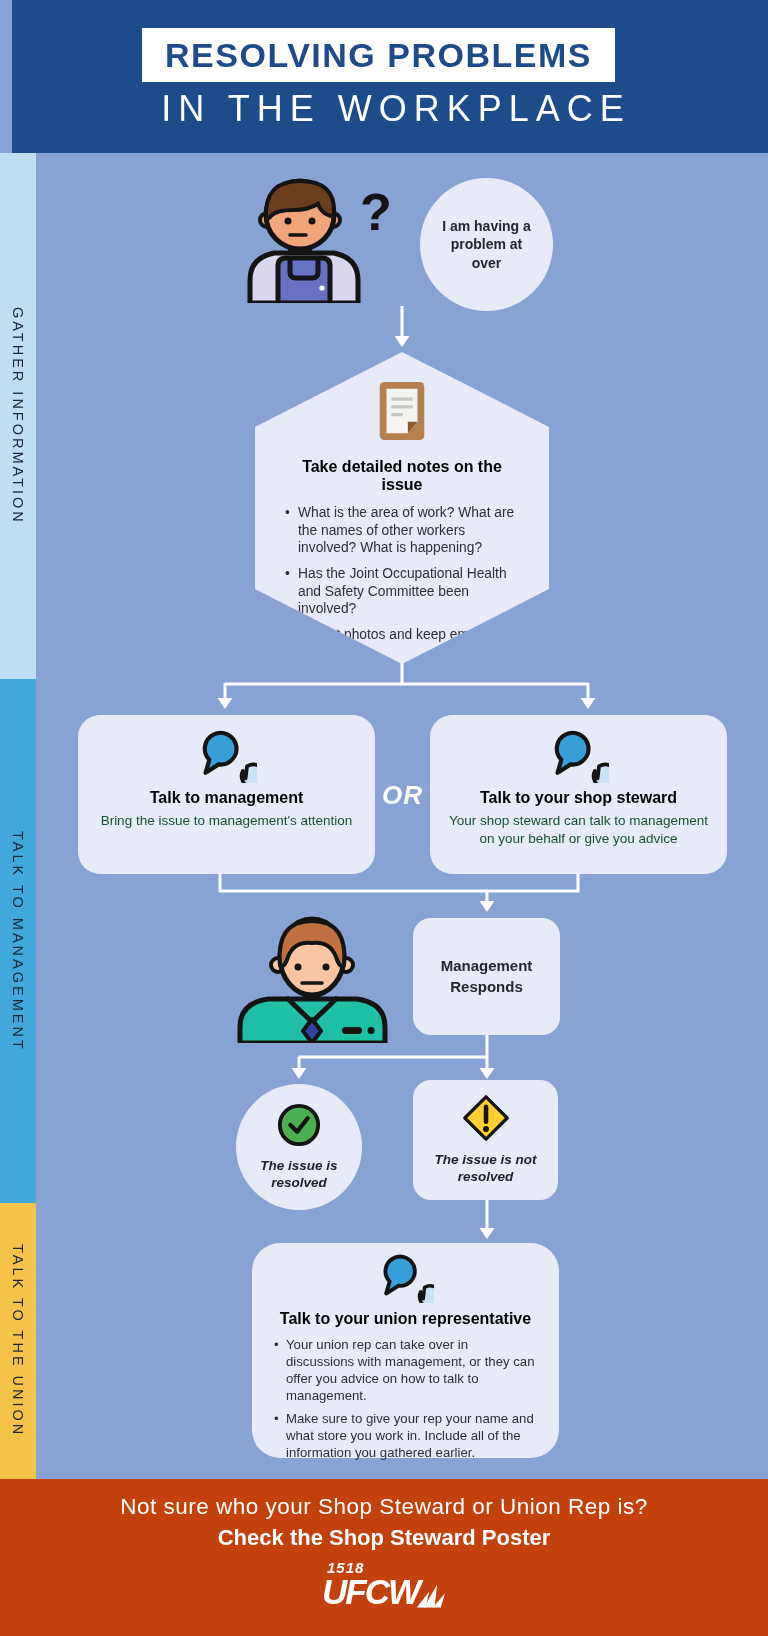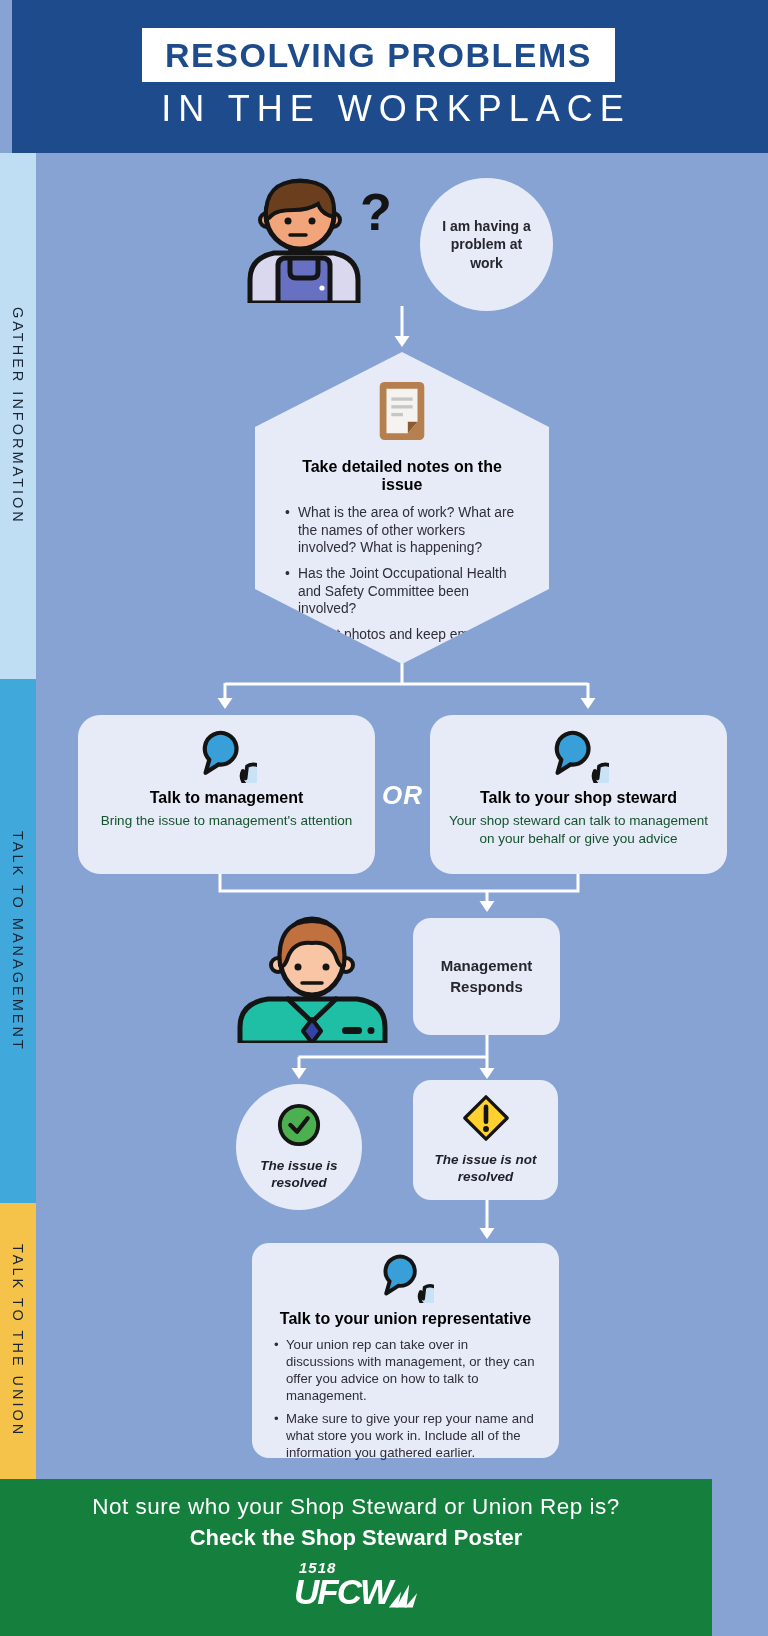--- a/index.html
+++ b/index.html
@@ -57,27 +57,27 @@
   .mgmt-box{left:413px;top:918px;width:147px;height:117px;border-radius:18px;
     display:flex;align-items:center;justify-content:center;padding:16px 10px;}
   .mgmt-box span{font-weight:700;font-size:15px;line-height:1.35;}
   
   .resolved-circle{left:236px;top:1084px;width:126px;height:126px;border-radius:50%;
     display:flex;flex-direction:column;align-items:center;justify-content:center;}
   .notres-box{left:413px;top:1080px;width:145px;height:120px;border-radius:18px;
     display:flex;flex-direction:column;align-items:center;justify-content:center;}
   .outcome-label{font-weight:700;font-size:13.5px;line-height:1.25;margin-top:6px;color:#1F1F28;font-style:italic;}
   
-  .union-box{left:252px;top:1243px;width:307px;height:215px;border-radius:17px;padding:10px 20px 0 20px;}
+  .union-box{left:252px;top:1243px;width:307px;height:215px;border-radius:28px;padding:10px 20px 0 20px;}
   .union-box .icon-wrap{height:52px;}
   .union-box .node-title{margin-top:5px;margin-bottom:8px;}
   .union-box ul.bullets{font-size:13.2px;line-height:1.3;}
   .union-box ul.bullets li{margin-bottom:5px;padding-left:14px;}
   
-  .footer{position:absolute;left:0;top:1479px;width:712px;height:157px;background:#15803d;z-index:3;
+  .footer{position:absolute;left:0;top:1479px;width:768px;height:157px;background:#c2410c;z-index:3;
     display:flex;flex-direction:column;align-items:center;}
   .footer-line1{margin-top:15px;color:#fff;font-size:22.5px;font-weight:400;letter-spacing:0.5px;}
   .footer-line2{margin-top:5px;color:#fff;font-size:22px;font-weight:700;}
   .logo{margin-top:8px;text-align:left;color:#fff;font-style:italic;}
   .logo-number{display:block;font-weight:700;font-size:15px;letter-spacing:1px;margin-left:5px;}
   .logo-row{display:flex;align-items:flex-end;}
   .logo-name{font-weight:800;font-size:35px;letter-spacing:-2px;line-height:0.9;}
 </style>
 </head>
 <body>
@@ -132,21 +132,21 @@
       <circle cx="62" cy="47" r="34" fill="#F2A57A" stroke="#141414" stroke-width="5"></circle>
       <path d="M28 50 Q26 13 62 13 Q97 13 96 44 Q96 50 90 47 Q83 44 80 36 Q70 42 56 42 Q38 42 33 48 Q29 52 28 50 Z" fill="#6B3F1E" stroke="#141414" stroke-width="4"></path>
       <circle cx="50" cy="53" r="3.5" fill="#141414"></circle>
       <circle cx="74" cy="53" r="3.5" fill="#141414"></circle>
       <path d="M52 67 H68" stroke="#141414" stroke-width="3.5" stroke-linecap="round"></path>
     </g>
     <text x="122" y="62" font-size="52" font-weight="bold" fill="#141414" font-family="Liberation Sans, sans-serif">?</text>
   </svg>
 
   <div class="node start-circle">
-    <span>I am having a problem at work</span>
+    <span>I am having a problem at over</span>
   </div>
 
   <div class="node hexagon">
     <div class="icon-wrap">
       <svg width="50" height="62" viewBox="0 0 50 64">
         <rect x="2" y="2" width="46" height="60" rx="5" fill="#B5804E"></rect>
         <path d="M9 9 H41 V43 L31 55 H9 Z" fill="#F4F3EF"></path>
         <path d="M41 43 L31 55 L31 43 Z" fill="#8A5A32"></path>
         <rect x="14" y="18" width="22" height="3.4" fill="#C6C6C6"></rect>
         <rect x="14" y="26" width="22" height="3.4" fill="#C6C6C6"></rect>

